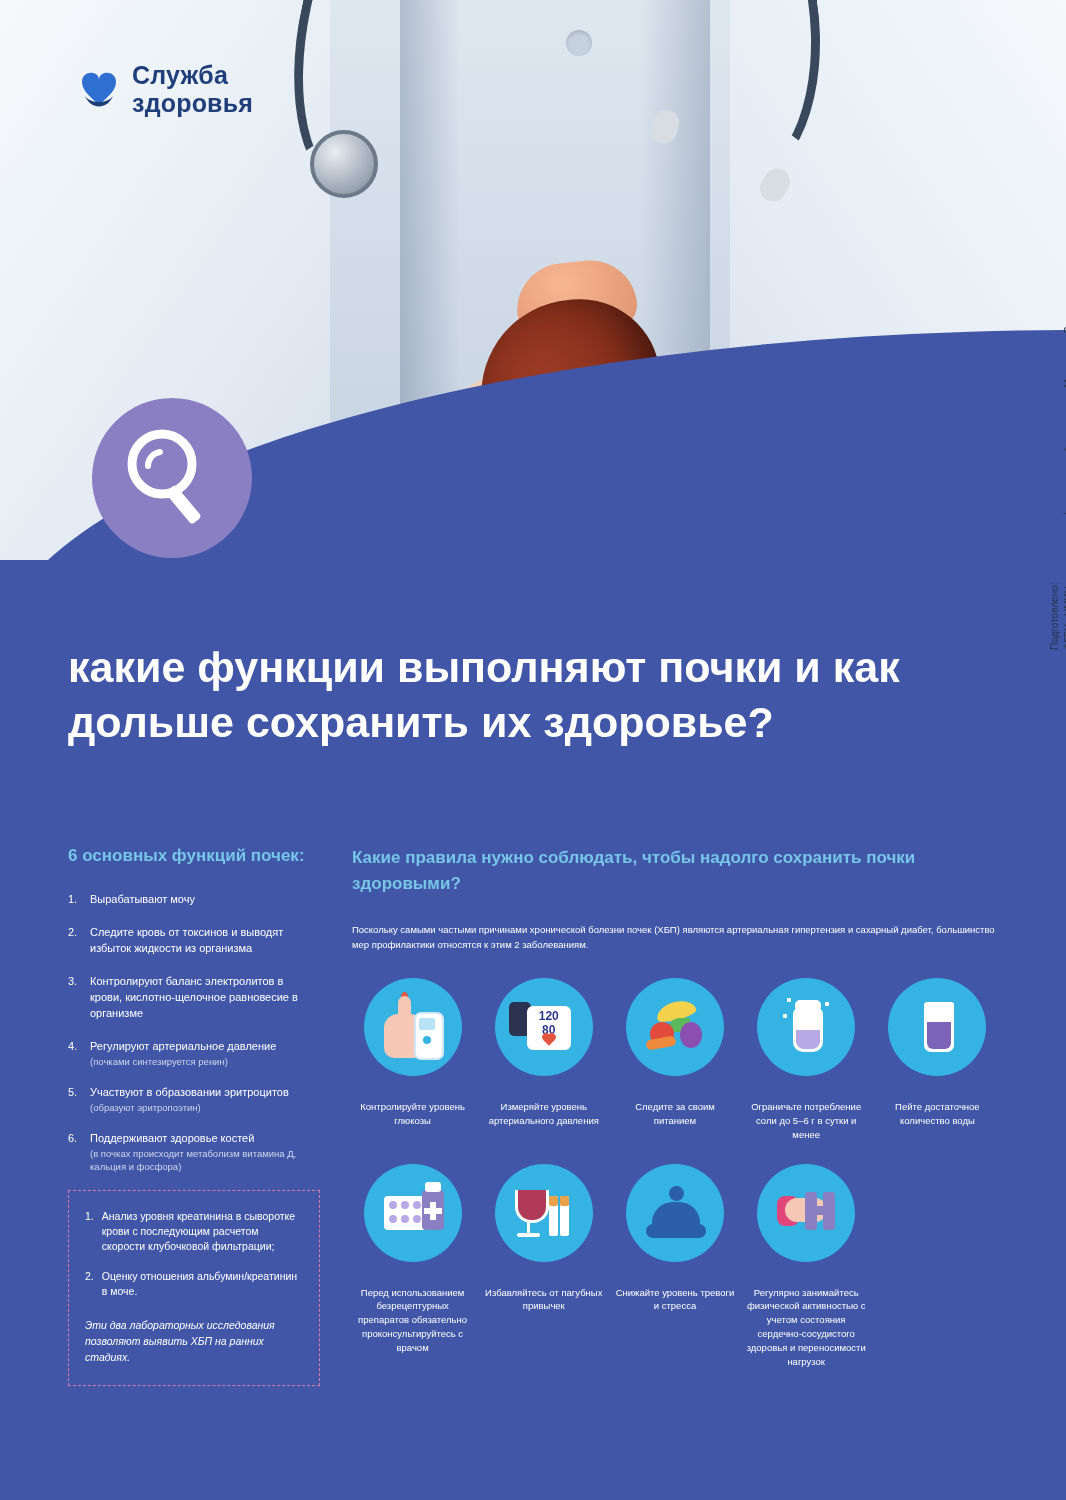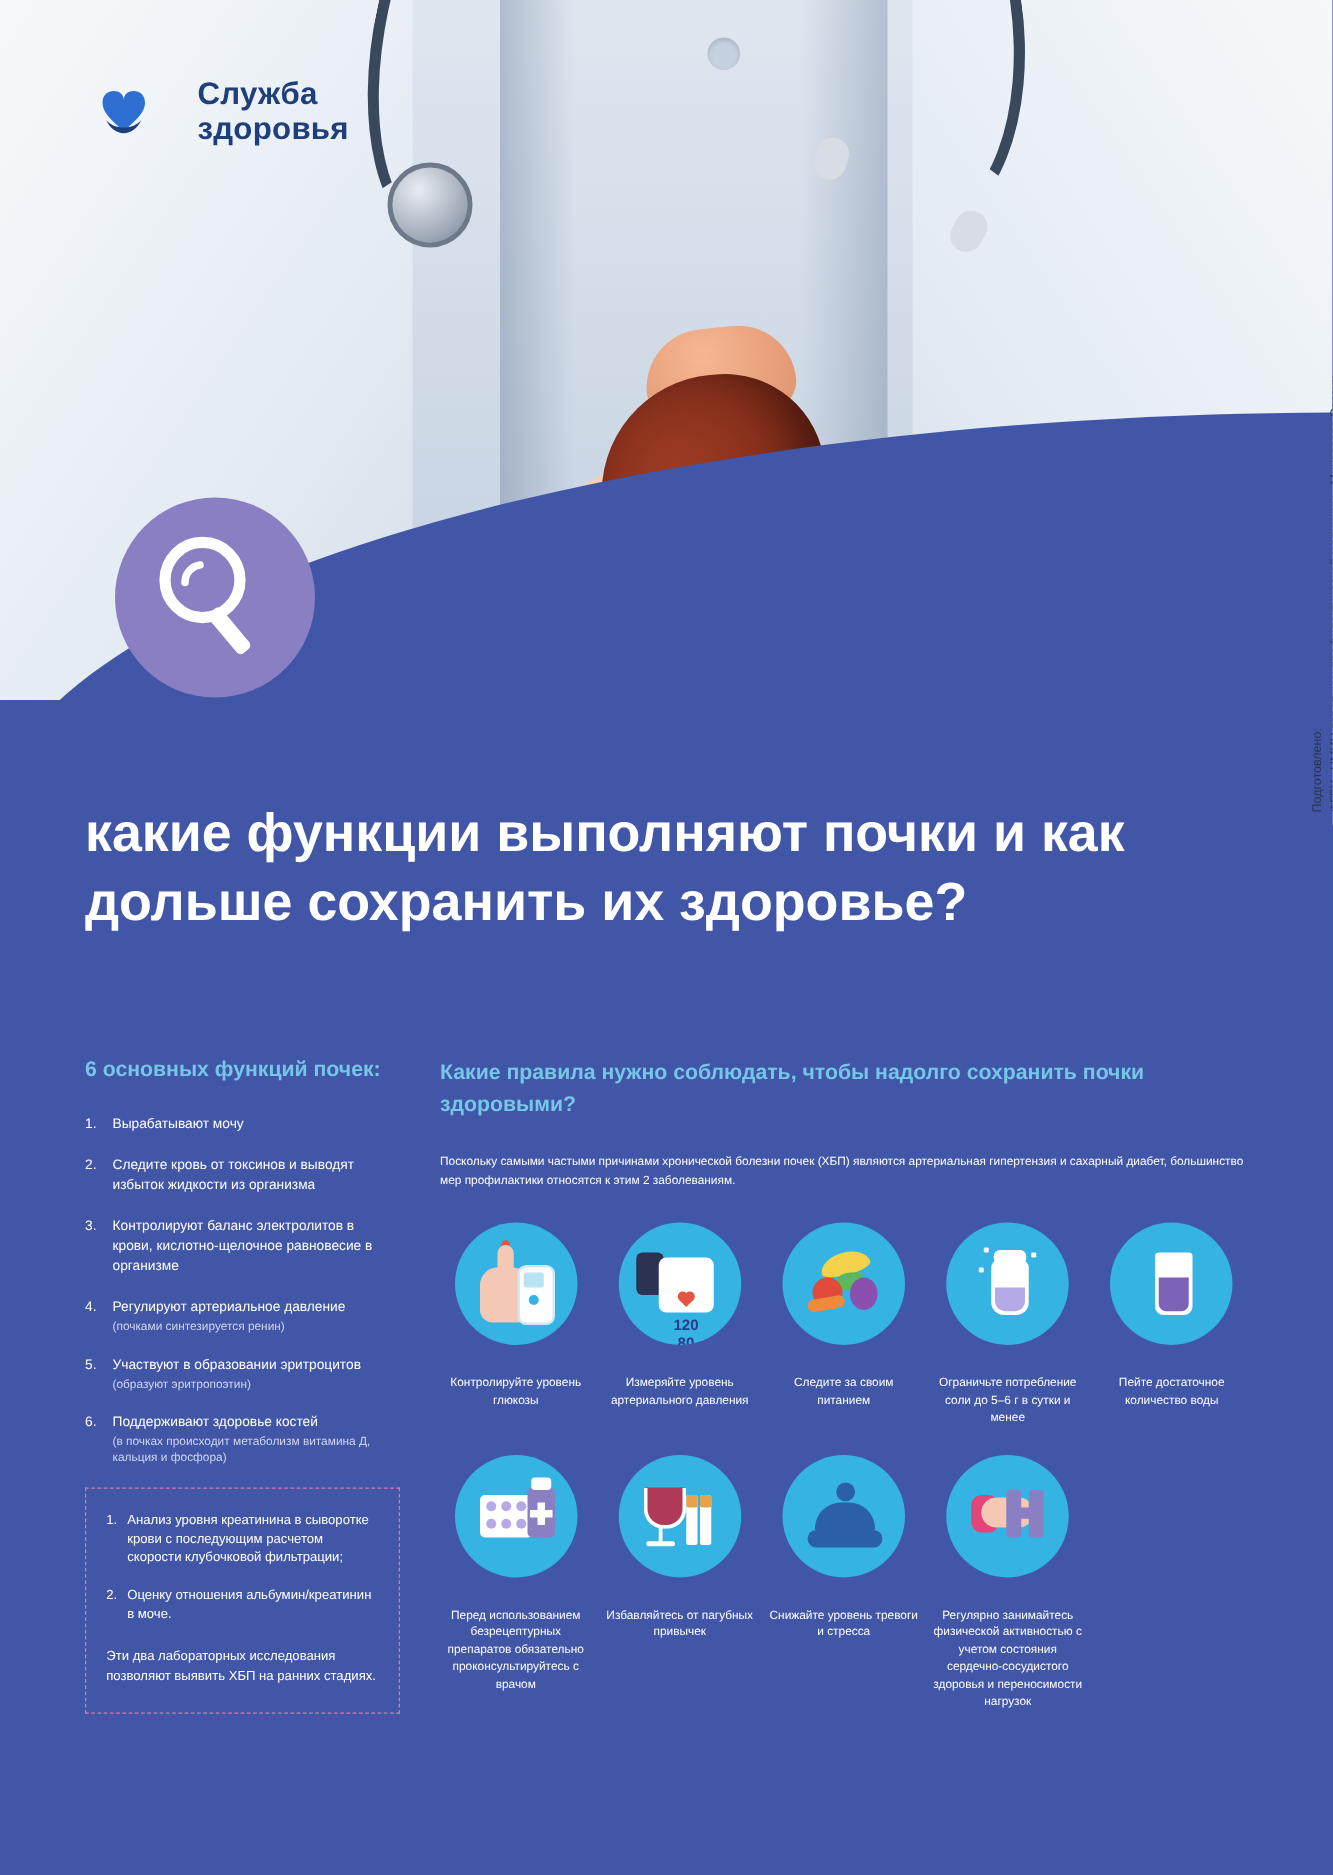--- a/index.html
+++ b/index.html
@@ -103,21 +103,21 @@
   
   .badge{
     position:absolute;left:92px;top:398px;width:160px;height:160px;border-radius:50%;
     background:#8b7fc4;
   }
   .badge svg{position:absolute;left:30px;top:28px;}
 
   
   .logo{position:absolute;left:78px;top:62px;display:flex;align-items:center;gap:12px;}
   .logo-mark{width:42px;height:48px;position:relative;}
-  .logo-text{color:#1f3f7a;font-size:25px;font-weight:bold;line-height:1.1;letter-spacing:.2px;margin-left:26px;}
+  .logo-text{color:#1f3f7a;font-size:25px;font-weight:bold;line-height:1.1;letter-spacing:.2px;}
 
   
   .credits{
     position:absolute;right:18px;top:270px;width:380px;
     transform:rotate(-90deg);transform-origin:right top;
     text-align:left;color:#27364f;font-size:10px;line-height:1.35;
     white-space:pre-line;
   }
 
   
@@ -134,21 +134,21 @@
   .fn-num{color:#ffffff;min-width:14px;}
   .fn-sub{display:block;font-size:9.5px;color:#cfd6ee;line-height:1.4;}
 
   .dashed-box{
     position:absolute;left:68px;top:1190px;width:252px;
     border:1.5px dashed #d87ba8;padding:18px 16px 20px 16px;box-sizing:border-box;
   }
   .dashed-title{color:#76c6e8;font-size:12px;line-height:1.5;margin-bottom:14px;}
   .dashed-list{list-style:none;margin:0;padding:0;color:#fff;}
   .dashed-list li{display:flex;gap:8px;font-size:10.5px;line-height:1.45;margin-bottom:14px;}
-  .dashed-note{color:#fff;font-size:10.5px;line-height:1.5;margin-top:19px;}
+  .dashed-note{color:#fff;font-size:10.5px;line-height:1.5;margin-top:19px;font-style:italic;}
 
   
   .col-right{position:absolute;left:352px;top:845px;width:646px;}
   .right-title{color:#76c6e8;font-size:17px;font-weight:bold;line-height:1.5;margin-bottom:26px;}
   .right-intro{color:#fff;font-size:9.5px;line-height:1.6;margin-bottom:26px;}
 
   .grid{display:grid;grid-template-columns:repeat(5,1fr);column-gap:10px;row-gap:22px;}
   .cell{display:flex;flex-direction:column;align-items:center;}
   .circle{
     width:98px;height:98px;border-radius:50%;background:#35b3e3;
@@ -159,21 +159,21 @@
   
   .ic{position:relative;width:70px;height:70px;}
   .glucose-hand{position:absolute;left:6px;top:22px;width:40px;height:44px;background:#f4c8b4;border-radius:14px 14px 10px 10px;}
   .glucose-finger{position:absolute;left:20px;top:4px;width:13px;height:26px;background:#f4c8b4;border-radius:7px;}
   .glucose-drop{position:absolute;left:23px;top:0px;width:7px;height:8px;background:#e2553f;border-radius:50% 50% 50% 50%/60% 60% 40% 40%;}
   .glucose-meter{position:absolute;left:36px;top:20px;width:26px;height:44px;background:#ffffff;border-radius:7px;border:2px solid #cfe9f6;}
   .glucose-screen{position:absolute;left:41px;top:26px;width:16px;height:12px;background:#b9e3f5;border-radius:2px;}
   .glucose-btn{position:absolute;left:45px;top:44px;width:8px;height:8px;background:#35b3e3;border-radius:50%;}
 
   .bp-monitor{position:absolute;left:18px;top:14px;width:44px;height:44px;background:#fff;border-radius:6px;}
-  .bp-num{position:absolute;left:22px;top:18px;width:36px;color:#2d3a8c;font-size:12px;font-weight:bold;text-align:center;line-height:1.15;margin-top:44px;}
+  .bp-num{position:absolute;left:22px;top:18px;width:36px;color:#2d3a8c;font-size:12px;font-weight:bold;text-align:center;line-height:1.15;}
   .bp-heart{position:absolute;left:36px;top:44px;width:8px;height:8px;background:#e2553f;transform:rotate(45deg);}
   .bp-heart:before,.bp-heart:after{content:"";position:absolute;width:8px;height:8px;background:#e2553f;border-radius:50%;}
   .bp-heart:before{left:-4px;}
   .bp-heart:after{top:-4px;}
   .bp-cuff{position:absolute;left:0px;top:10px;width:22px;height:34px;background:#2b3350;border-radius:5px;}
 
   .scale-body{position:absolute;left:8px;top:8px;width:54px;height:54px;background:#cfe7c8;border-radius:10px;border:3px solid #fff;}
   .scale-dial{position:absolute;left:20px;top:16px;width:30px;height:18px;background:#fff;border-radius:16px 16px 0 0;}
   .scale-needle{position:absolute;left:34px;top:20px;width:2px;height:13px;background:#e2553f;transform:rotate(-25deg);transform-origin:bottom;}
 

